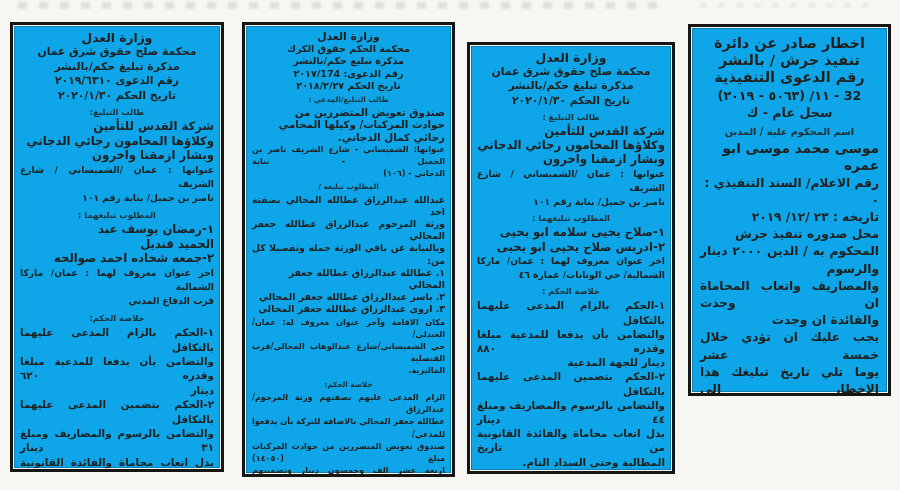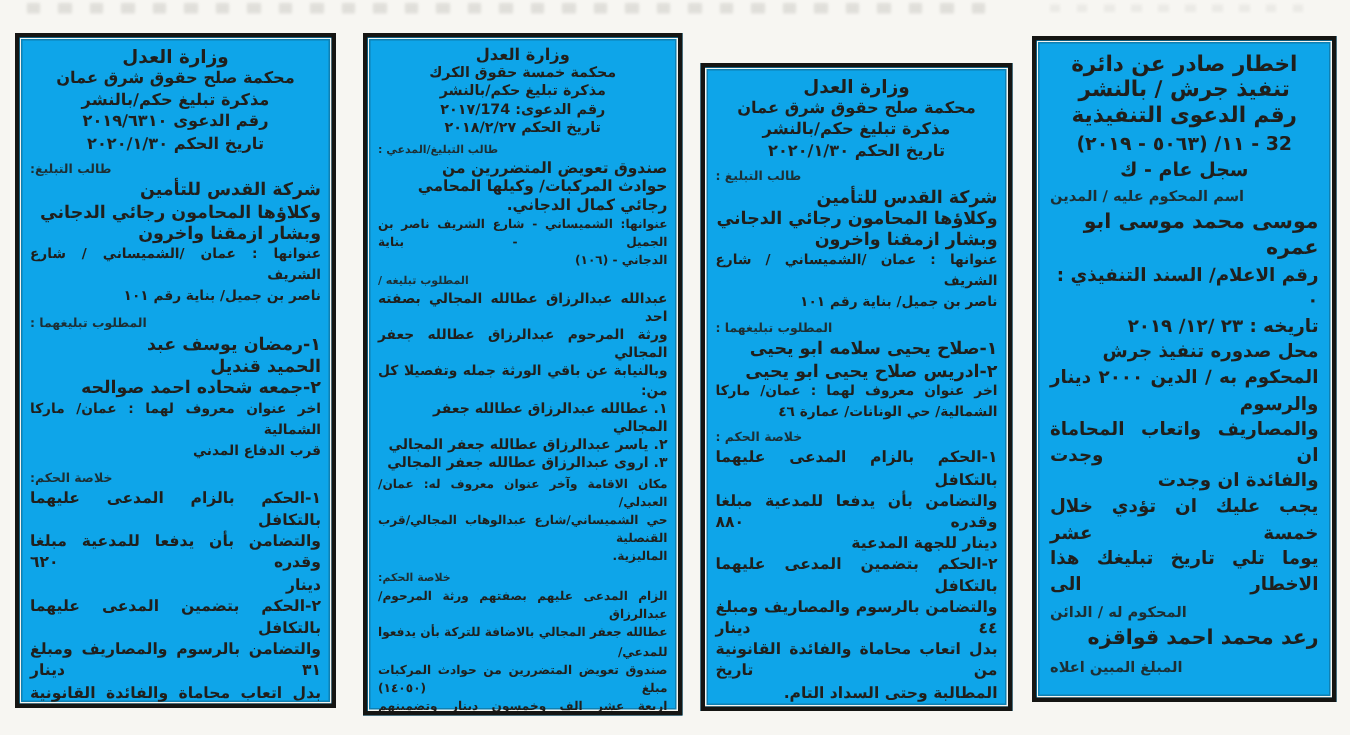--- a/index.html
+++ b/index.html
@@ -28,27 +28,27 @@
     border:3px solid #151513;
     background:#0ea5e9;
     padding:6px 7px;
     direction:rtl;
     overflow:hidden;
     box-shadow:inset 0 0 0 1px #f6f5f0, inset 0 0 0 2px rgba(20,20,18,.25);
   }
   .notice-1{left:10px;  top:22px; width:214px; height:450px; font-size:10.4px; line-height:14.4px;}
   .notice-2{left:242px; top:22px; width:213px; height:455px; font-size:9.2px;  line-height:12.2px;}
   .notice-3{left:467px; top:42px; width:208px; height:432px; font-size:10.4px; line-height:14.2px;}
-  .notice-4{left:688px; top:24px; width:203px; height:444px; font-size:12.2px; line-height:17.2px; padding:8px 9px;}
+  .notice-4{left:688px; top:24px; width:203px; height:372px; font-size:12.2px; line-height:17.2px; padding:8px 9px;}
 
   .notice div{font-weight:bold;}
   .l-h1{font-size:1.18em;text-align:center;letter-spacing:.2px;}
   .l-h {font-size:1.04em;text-align:center;}
   .l-n {font-size:1.12em;}
-  .l-sm{font-size:0.80em;text-align:left;opacity:.88;margin-top:2px;}
+  .l-sm{font-size:0.80em;text-align:center;opacity:.88;margin-top:2px;}
   .l-p {text-align:justify;text-align-last:justify;}
   .l-pr{text-align:right;}
   .l-ps {font-size:0.88em;text-align:justify;text-align-last:justify;}
   .l-psr{font-size:0.88em;text-align:right;}
   .l-pb{font-size:1.02em;text-align:right;}
 </style>
 </head>
 <body>
 
 <div class="page">
@@ -76,21 +76,21 @@
       <div class="l-sm">خلاصة الحكم:</div>
       <div class="l-p">١-الحكم بالزام المدعى عليهما بالتكافل</div>
       <div class="l-p">والتضامن بأن يدفعا للمدعية مبلغا وقدره ٦٢٠</div>
       <div class="l-pr">دينار</div>
       <div class="l-p">٢-الحكم بتضمين المدعى عليهما بالتكافل</div>
       <div class="l-p">والتضامن بالرسوم والمصاريف ومبلغ ٣١ دينار</div>
       <div class="l-p">بدل اتعاب محاماة والفائدة القانونية من تاريخ</div>
     </div>
   <div class="notice notice-2">
       <div class="l-h1">وزارة العدل</div>
-      <div class="l-h">محكمة خمسة حقوق الكرك</div>
+      <div class="l-h">محكمة الحكم حقوق الكرك</div>
       <div class="l-h">مذكرة تبليغ حكم/بالنشر</div>
       <div class="l-h">رقم الدعوى: ٢٠١٧/174</div>
       <div class="l-h">تاريخ الحكم ٢٠١٨/٢/٢٧</div>
       <div class="l-sm">طالب التبليغ/المدعي :</div>
       <div class="l-n">صندوق تعويض المتضررين من</div>
       <div class="l-n">حوادث المركبات/ وكيلها المحامي</div>
       <div class="l-n">رجائي كمال الدجاني.</div>
       <div class="l-ps">عنوانها: الشميساني - شارع الشريف ناصر بن الجميل - بناية</div>
       <div class="l-psr">الدجاني - (١٠٦)</div>
       <div class="l-sm">المطلوب تبليغه /</div>

